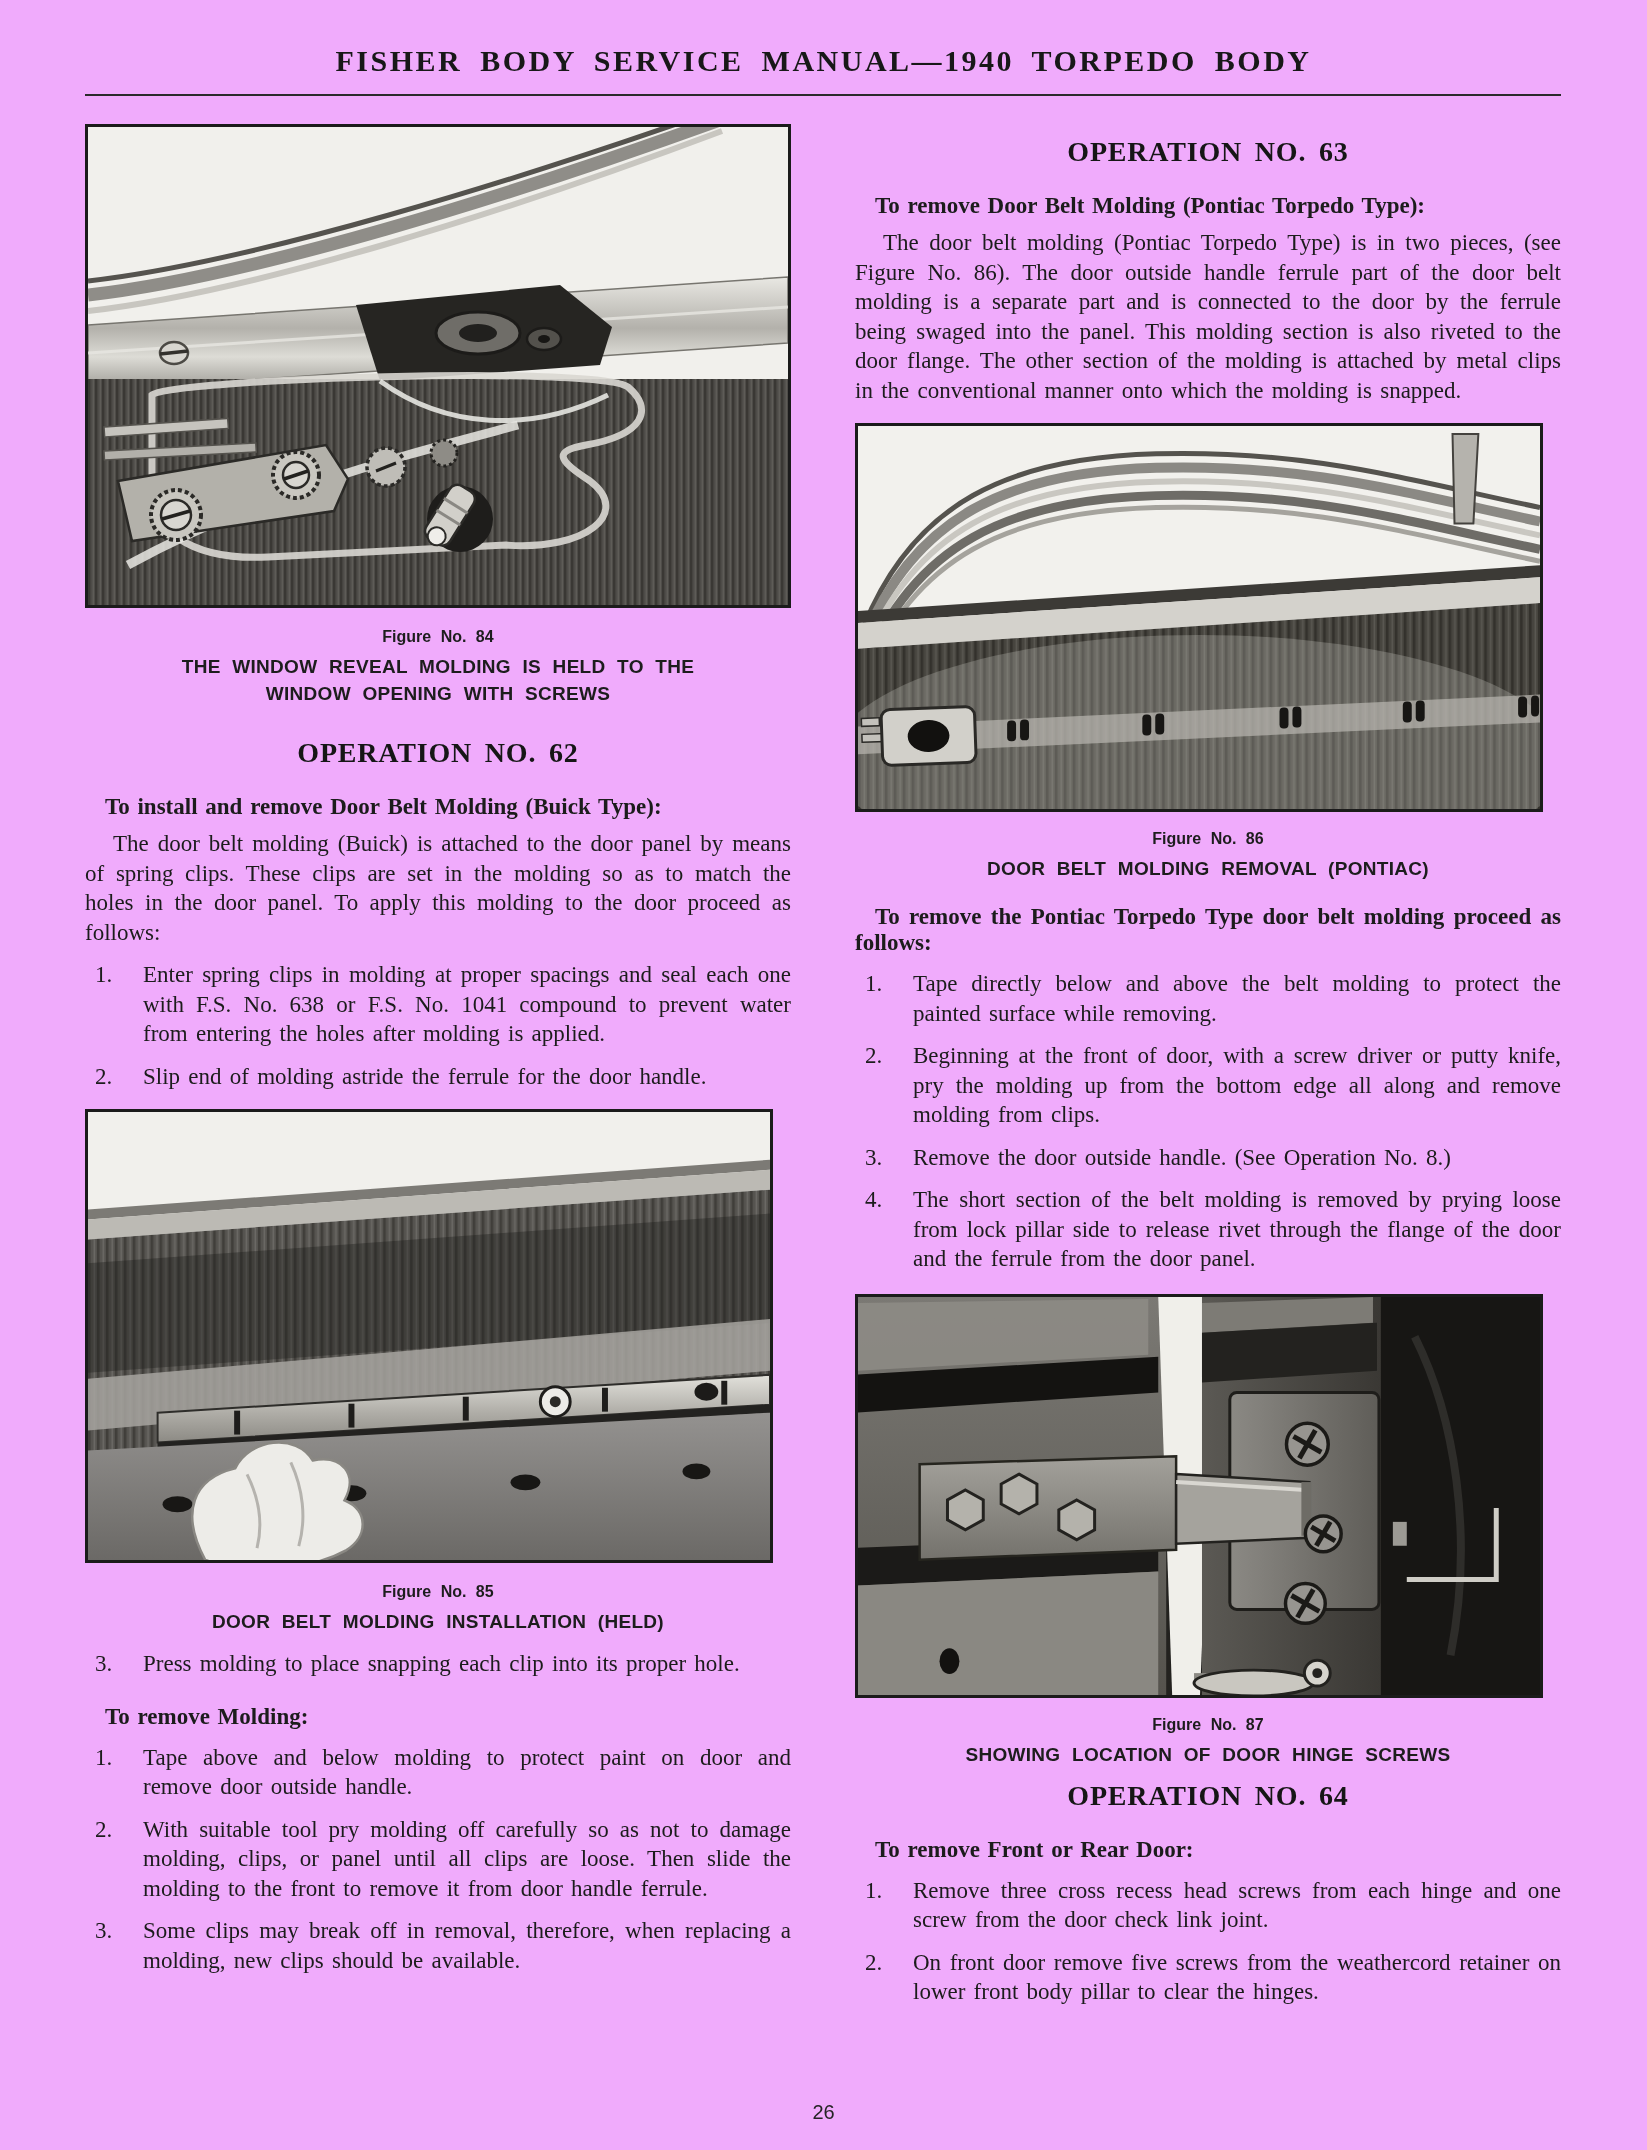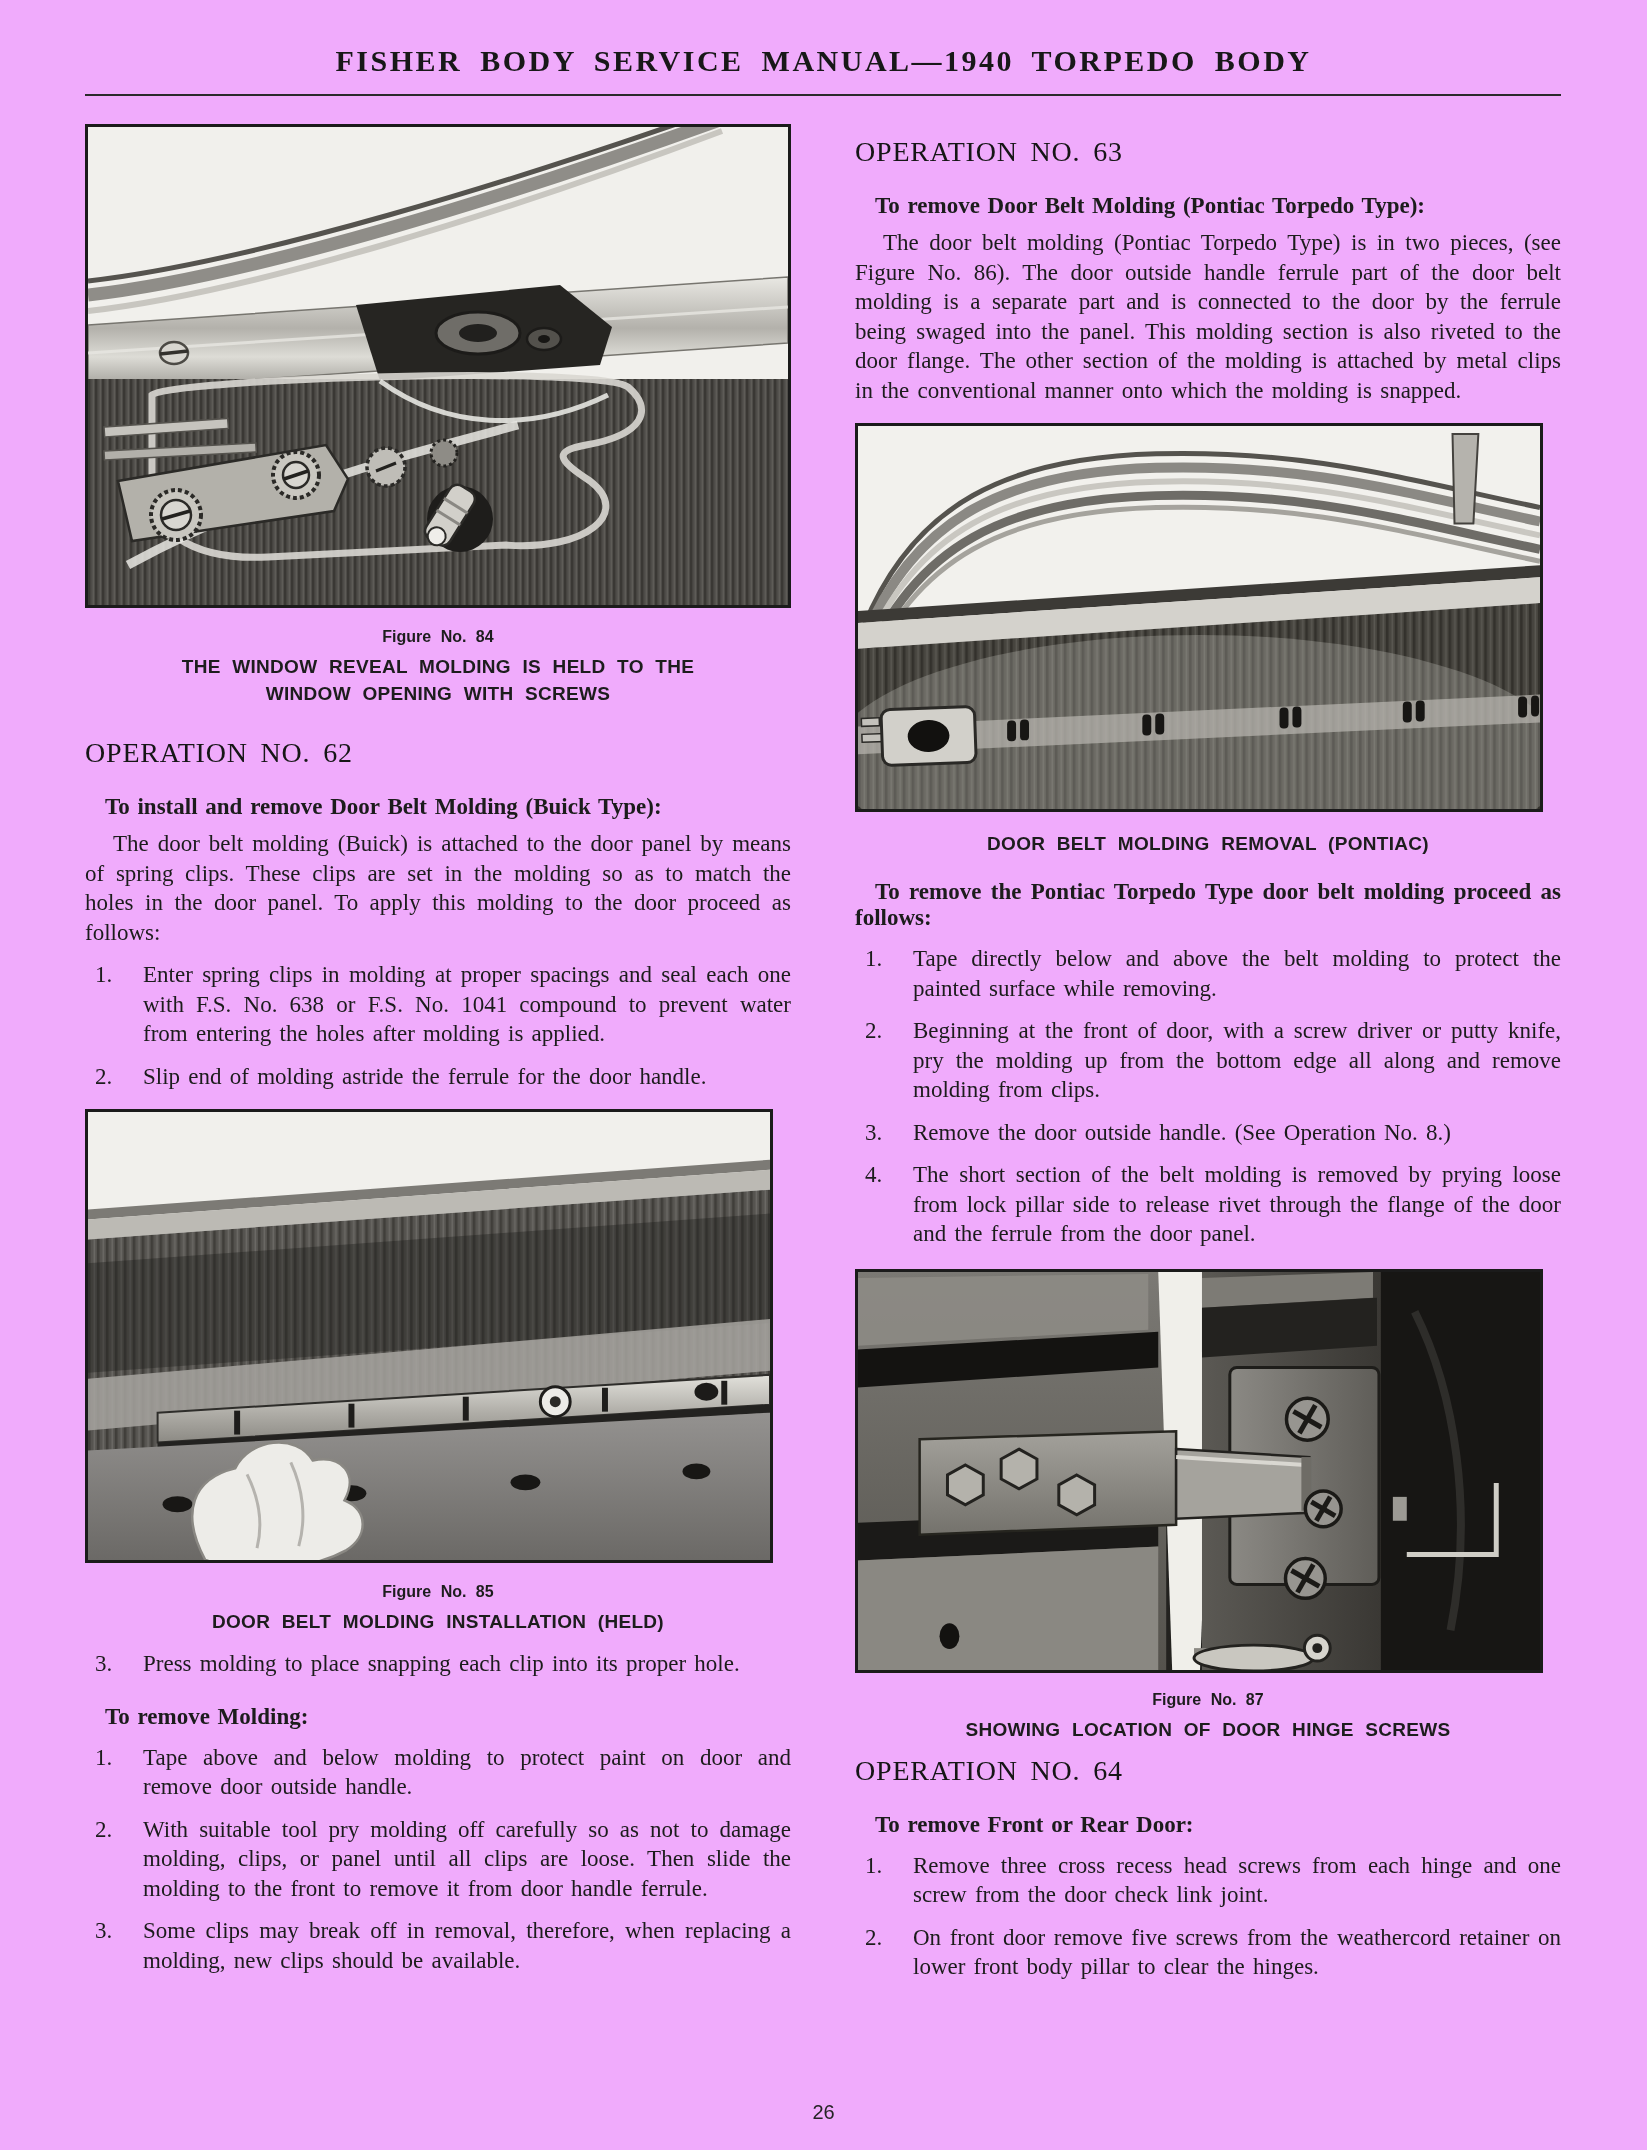--- a/index.html
+++ b/index.html
@@ -33,21 +33,21 @@
   .fig87 { width:688px; height:404px; margin-top:20px; }
 
   .fig-caption {
     margin-top:20px; text-align:center;
     font-family:"Liberation Sans", sans-serif; font-weight:bold; color:#1d1d1d;
   }
   .fig-label { font-size:16px; margin-bottom:7px; word-spacing:5px; }
   .fig-cap-line { font-size:19px; line-height:27px; word-spacing:6px; letter-spacing:0.3px; }
 
   .op-heading {
-    font-size:28px; font-weight:normal;
+    text-align:center; font-size:28px; font-weight:bold;
     letter-spacing:0.8px; word-spacing:5px; margin:30px 0 0 0; color:#161616;
   }
   .subhead {
     font-weight:bold; font-size:23px; margin:25px 0 0 0;
     text-indent:20px; word-spacing:2px;
   }
   .subhead.justified { text-align:justify; }
   .body-para {
     font-size:23px; line-height:29.5px; text-align:justify;
     margin:9px 0 0 0; word-spacing:2.5px;
@@ -287,20 +287,21 @@
         <g transform="rotate(-2 60 312)">
           <rect x="4" y="292" width="18" height="8" fill="#c3c1bb" stroke="#2a2926" stroke-width="1.5"></rect>
           <rect x="4" y="308" width="24" height="8" fill="#c3c1bb" stroke="#2a2926" stroke-width="1.5"></rect>
           <rect x="24" y="284" width="94" height="56" rx="9" fill="#d2d0ca" stroke="#2a2926" stroke-width="3"></rect>
           <ellipse cx="71" cy="312" rx="21" ry="16" fill="#12110f"></ellipse>
         </g>
       </svg>
     </div>
 
     <div class="fig-caption" style="margin-top:18px;">
+      <div class="fig-label">Figure No. 86</div>
       <div class="fig-cap-line">DOOR BELT MOLDING REMOVAL (PONTIAC)</div>
     </div>
 
     <p class="subhead justified" style="margin-top:22px;">To remove the Pontiac Torpedo Type door belt molding proceed as follows:</p>
 
     <div class="list">
       <div class="li">
         <span class="li-num">1.</span>
         <div class="li-body">Tape directly below and above the belt molding to protect the painted surface while removing.</div>
       </div>

